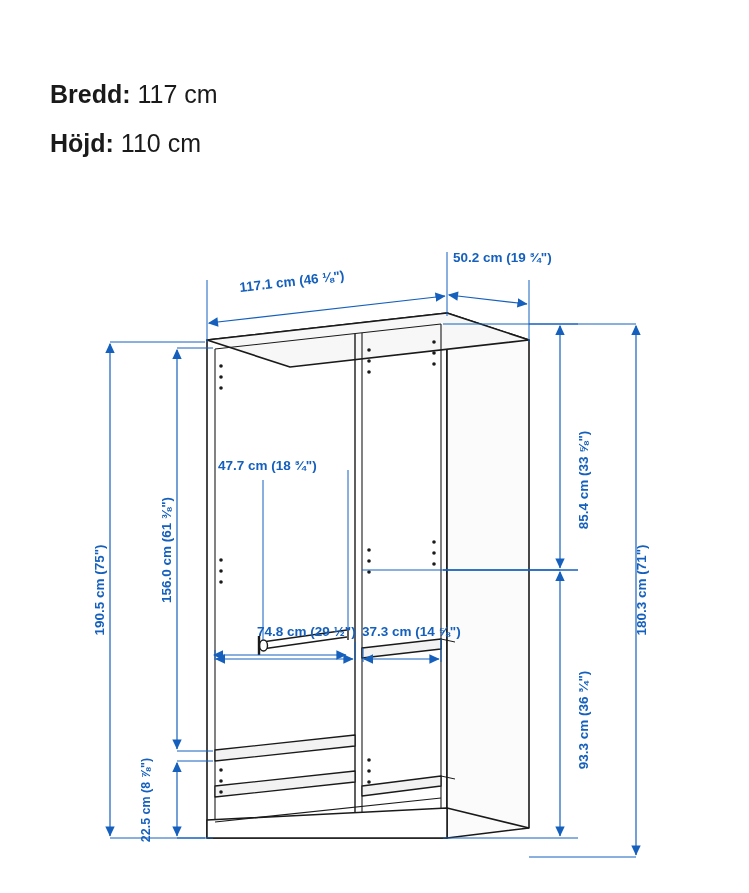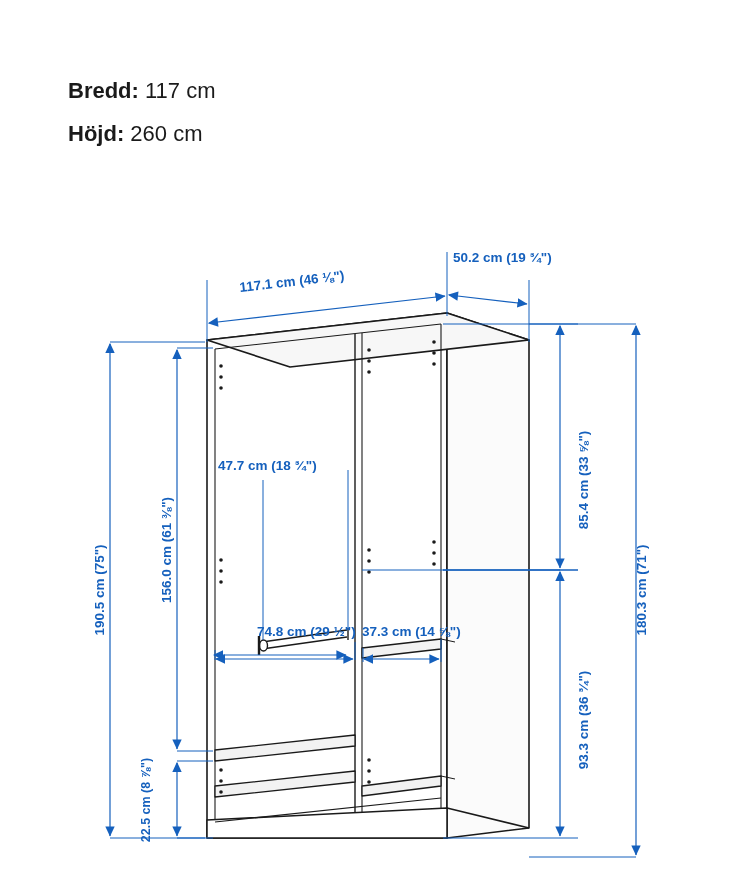--- a/index.html
+++ b/index.html
@@ -10,23 +10,23 @@
   body {
     width: 749px;
     height: 893px;
     font-family: "Liberation Sans", sans-serif;
     color: #111111;
     overflow: hidden;
     position: relative;
   }
   .specs {
     position: absolute;
-    left: 68px;
+    left: 50px;
     top: 70px;
-    font-size: 22px;
+    font-size: 25px;
     line-height: 1.95;
     color: #1a1a1a;
   }
   .spec-row { white-space: nowrap; }
   .spec-label {
     font-weight: bold;
   }
   .spec-value { font-weight: normal; }
 
   .diagram {
@@ -53,21 +53,21 @@
 </head>
 <body>
 
 <div class="specs">
   <div class="spec-row">
     <span class="spec-label">Bredd:</span>
     <span class="spec-value">117 cm</span>
   </div>
   <div class="spec-row">
     <span class="spec-label">Höjd:</span>
-    <span class="spec-value">260 cm</span>
+    <span class="spec-value">110 cm</span>
   </div>
 </div>
 
 <div class="diagram">
   <svg width="749" height="660" viewBox="0 0 749 660" xmlns="http://www.w3.org/2000/svg">
     <defs>
       <marker id="arrR" markerWidth="9" markerHeight="9" refX="8" refY="4.5" orient="auto">
         <path d="M0,0.6 L8.5,4.5 L0,8.4 z" fill="#1560bd"></path>
       </marker>
       <marker id="arrL" markerWidth="9" markerHeight="9" refX="1" refY="4.5" orient="auto">

